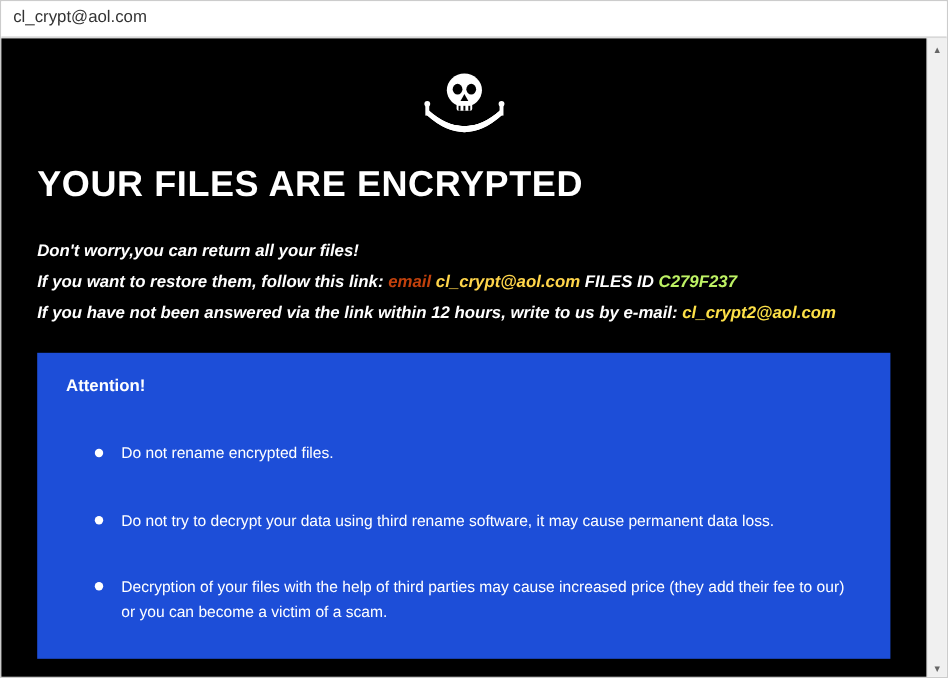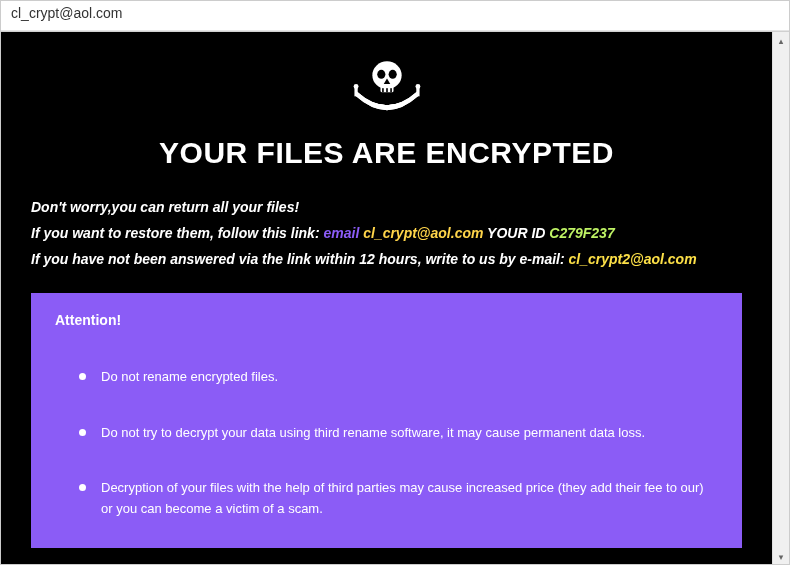--- a/index.html
+++ b/index.html
@@ -32,40 +32,40 @@
     position: relative;
     overflow: hidden;
   }
   .skull {
     text-align: center;
     margin-top: 4px;
     margin-bottom: 8px;
   }
   .skull svg { width: 82px; height: 70px; }
   h1.headline {
-    text-align: center;
+    text-align: left;
     font-size: 30px;
     font-weight: 700;
     letter-spacing: 0.5px;
     margin-bottom: 26px;
   }
   .instr {
     font-size: 14px;
     line-height: 1.7;
     font-weight: 600;
     font-style: italic;
   }
   .instr .row { margin-bottom: 2px; }
-  .link-prefix { color: #8b5cf6; }
+  .link-prefix { color: #c2410c; }
   .link { color: #ffd54a; }
   .uid-label { color: #fff; }
   .uid { color: #bef264; font-weight: 700; }
   .email2 { color: #fde047; }
   .alertbox {
-    background: #8b5cf6;
+    background: #1d4ed8;
     margin-top: 22px;
     padding: 16px 24px 22px 24px;
     font-size: 13px;
     line-height: 1.6;
   }
   .alertbox .att {
     font-weight: 700;
     margin-bottom: 10px;
     font-size: 14px;
   }
@@ -141,21 +141,21 @@
         <circle cx="12" cy="40" r="3" fill="#fff"></circle>
         <circle cx="88" cy="40" r="3" fill="#fff"></circle>
       </svg>
     </div>
 
     <h1 class="headline">YOUR FILES ARE ENCRYPTED</h1>
 
     <div class="instr">
       <div class="row">Don't worry,you can return all your files!</div>
       <div class="row">
-        <span>If you want to restore them, follow this link: </span><span class="link-prefix">email </span><span class="link">cl_crypt@aol.com</span><span class="uid-label">  YOUR ID </span><span class="uid">C279F237</span>
+        <span>If you want to restore them, follow this link: </span><span class="link-prefix">email </span><span class="link">cl_crypt@aol.com</span><span class="uid-label">  FILES ID </span><span class="uid">C279F237</span>
       </div>
       <div class="row">
         <span>If you have not been answered via the link within 12 hours, write to us by e-mail: </span><span class="email2">cl_crypt2@aol.com</span>
       </div>
     </div>
 
     <div class="alertbox">
       <div class="att">Attention!</div>
       <ul>
         <li>Do not rename encrypted files.</li>

